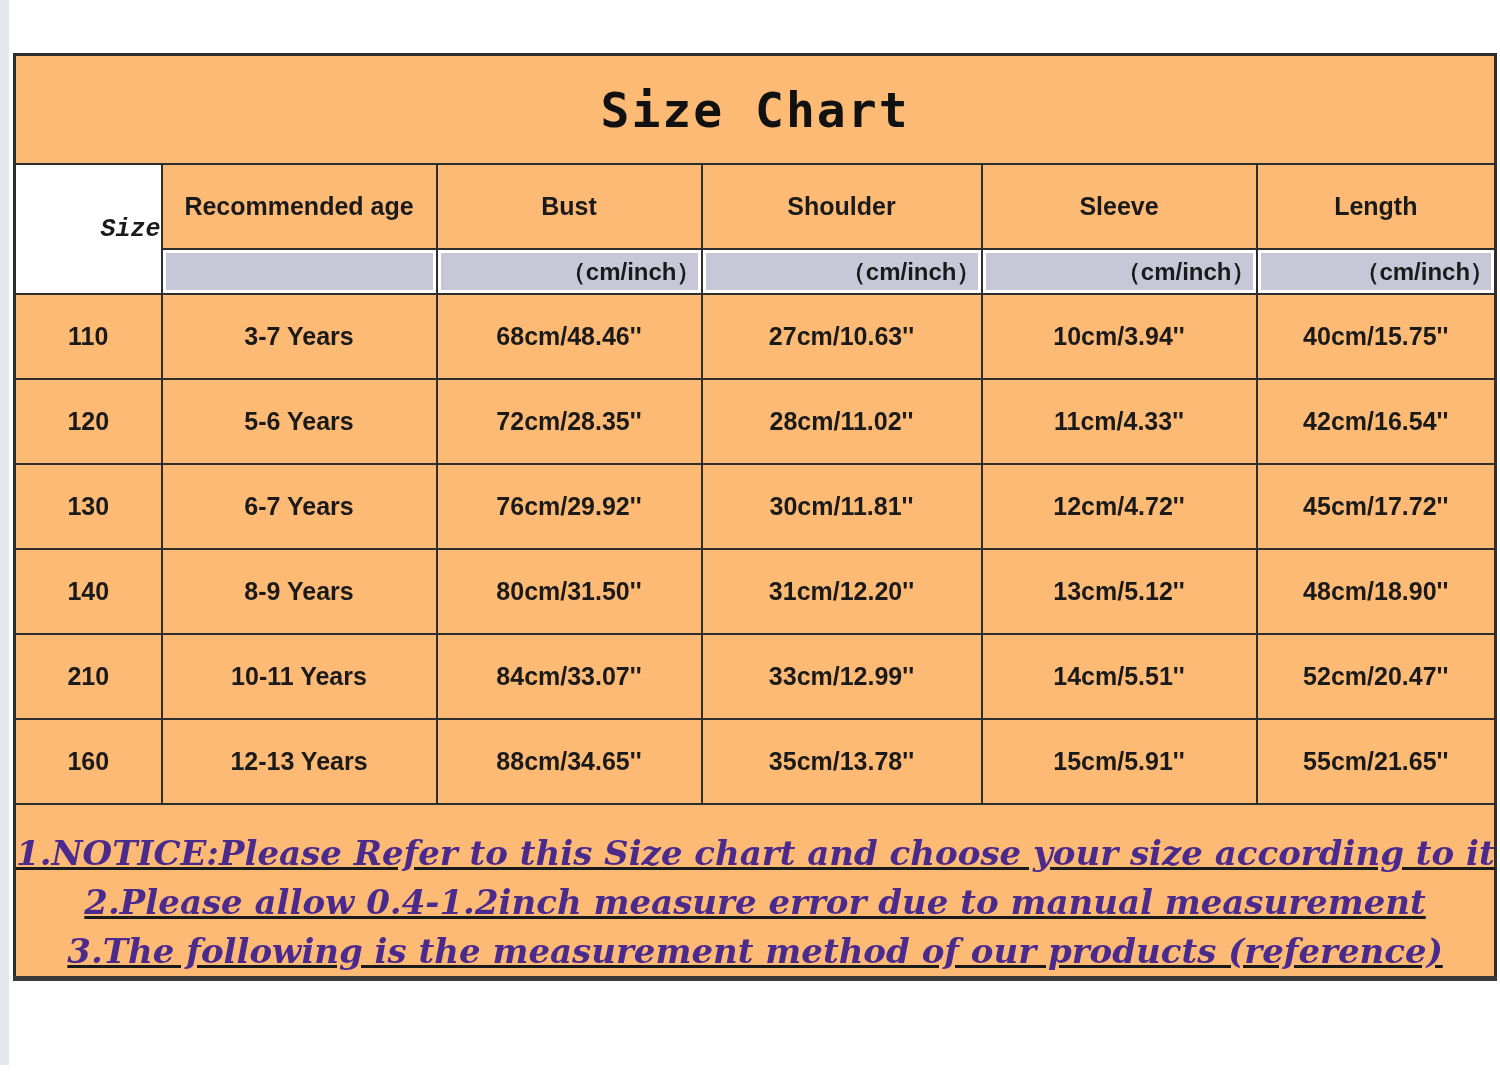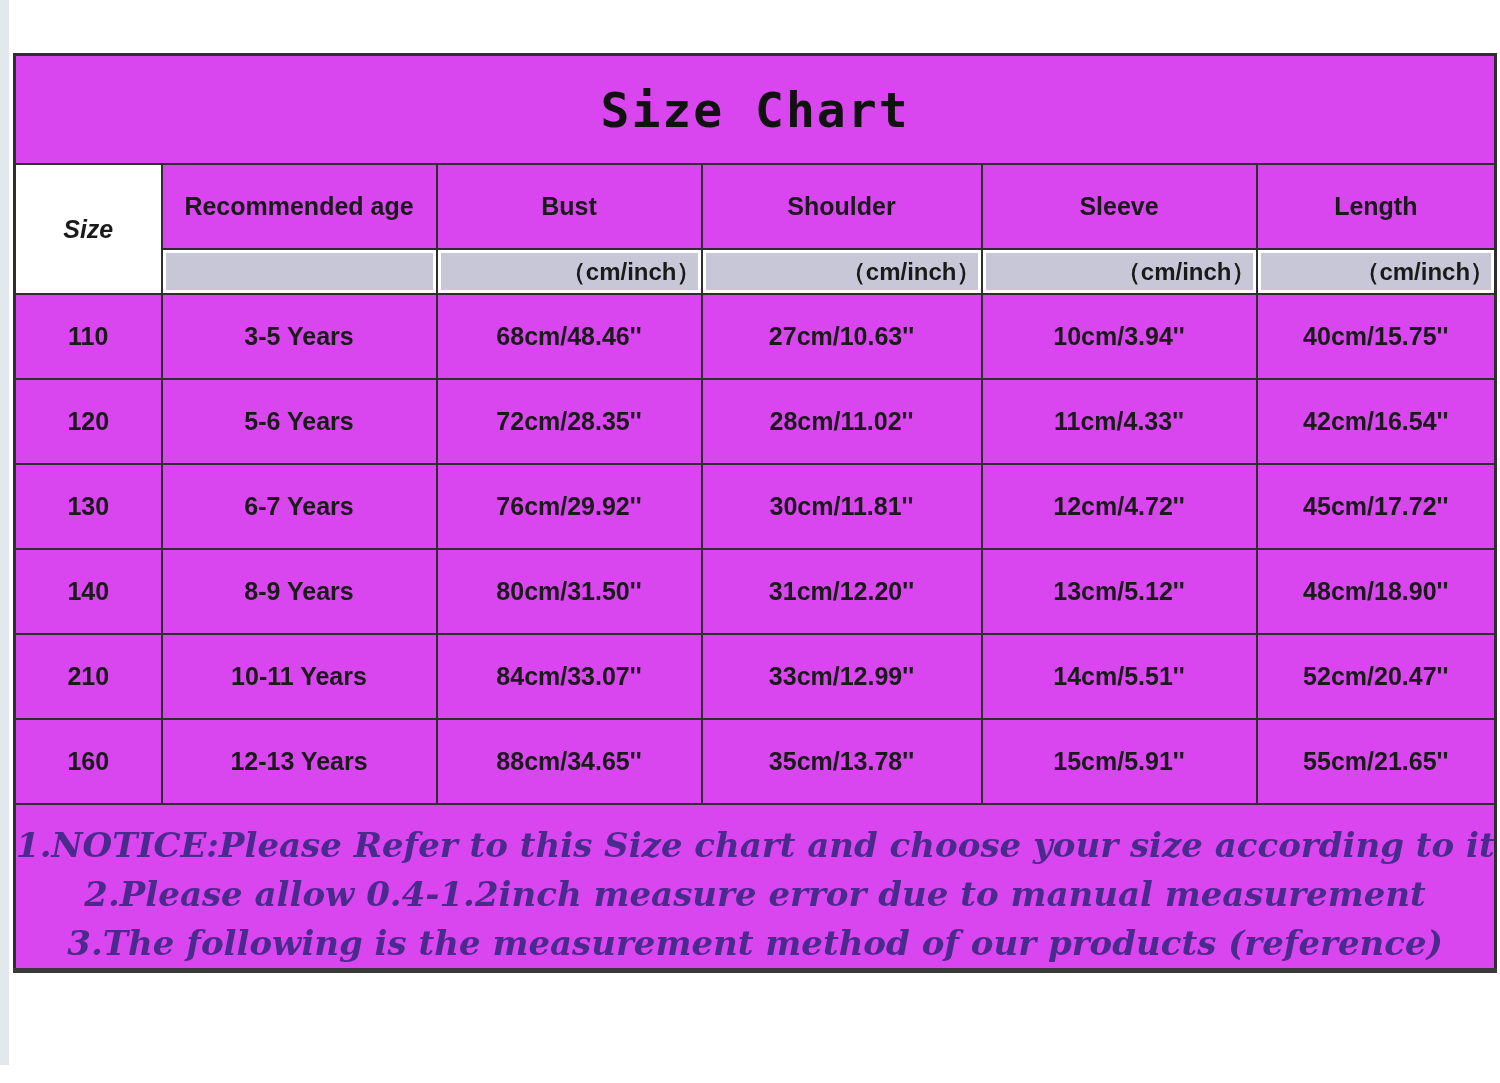--- a/index.html
+++ b/index.html
@@ -24,21 +24,21 @@
     background: #e3e8ee;
   }
   table.size-table {
     position: absolute;
     left: 13px;
     top: 53px;
     width: 1481px;
     height: 920px;
     border-collapse: collapse;
     table-layout: fixed;
-    background: #d946ef;
+    background: #fdba74;
     border: 3px solid #2e2e2e;
     border-bottom: 5px solid #3a3a3a;
   }
   td {
     border: 2px solid #2e2e2e;
     text-align: center;
     vertical-align: middle;
     color: #1a1a1a;
     padding: 0;
   }
@@ -51,43 +51,45 @@
     font-weight: 600;
     letter-spacing: 2px;
     color: #111111;
   }
   tr.header-row td {
     height: 83px;
     font-size: 25px;
     font-weight: 700;
   }
   td.size-head {
-    font-family: Liberation Sans, sans-serif;
+    font-family: Liberation Mono, monospace;
     font-style: italic;
     font-weight: 600;
     font-size: 34px;
     background: #ffffff;
+    text-align: right;
   }
   tr.unit-row td {
     height: 43px;
     background: #c7c7d8;
     box-shadow: inset 0 0 0 3px #ffffff;
     font-size: 24px;
     font-weight: 700;
     text-align: right;
   }
   tr.data-row td {
     height: 83px;
     font-size: 25px;
     font-weight: 700;
     border-radius: 30px;
   }
   td.notes-cell {
     vertical-align: top;
-    padding-top: 16px;
+    padding-top: 24px;
+    text-decoration: underline;
   }
   .note-line {
     font-family: "DejaVu Serif", serif;
     font-style: italic;
     font-weight: 700;
     font-size: 34px;
     line-height: 49px;
     color: #4b2a8e;
     text-align: center;
     white-space: nowrap;
@@ -128,21 +130,21 @@
     <tr class="unit-row">
       <td></td>
       <td>（cm/inch）</td>
       <td>（cm/inch）</td>
       <td>（cm/inch）</td>
       <td>（cm/inch）</td>
     </tr>
 
     <tr class="data-row">
       <td>110</td>
-      <td>3-5 Years</td>
+      <td>3-7 Years</td>
       <td>68cm/48.46''</td>
       <td>27cm/10.63''</td>
       <td>10cm/3.94''</td>
       <td>40cm/15.75''</td>
     </tr>
 
     <tr class="data-row">
       <td>120</td>
       <td>5-6 Years</td>
       <td>72cm/28.35''</td>

